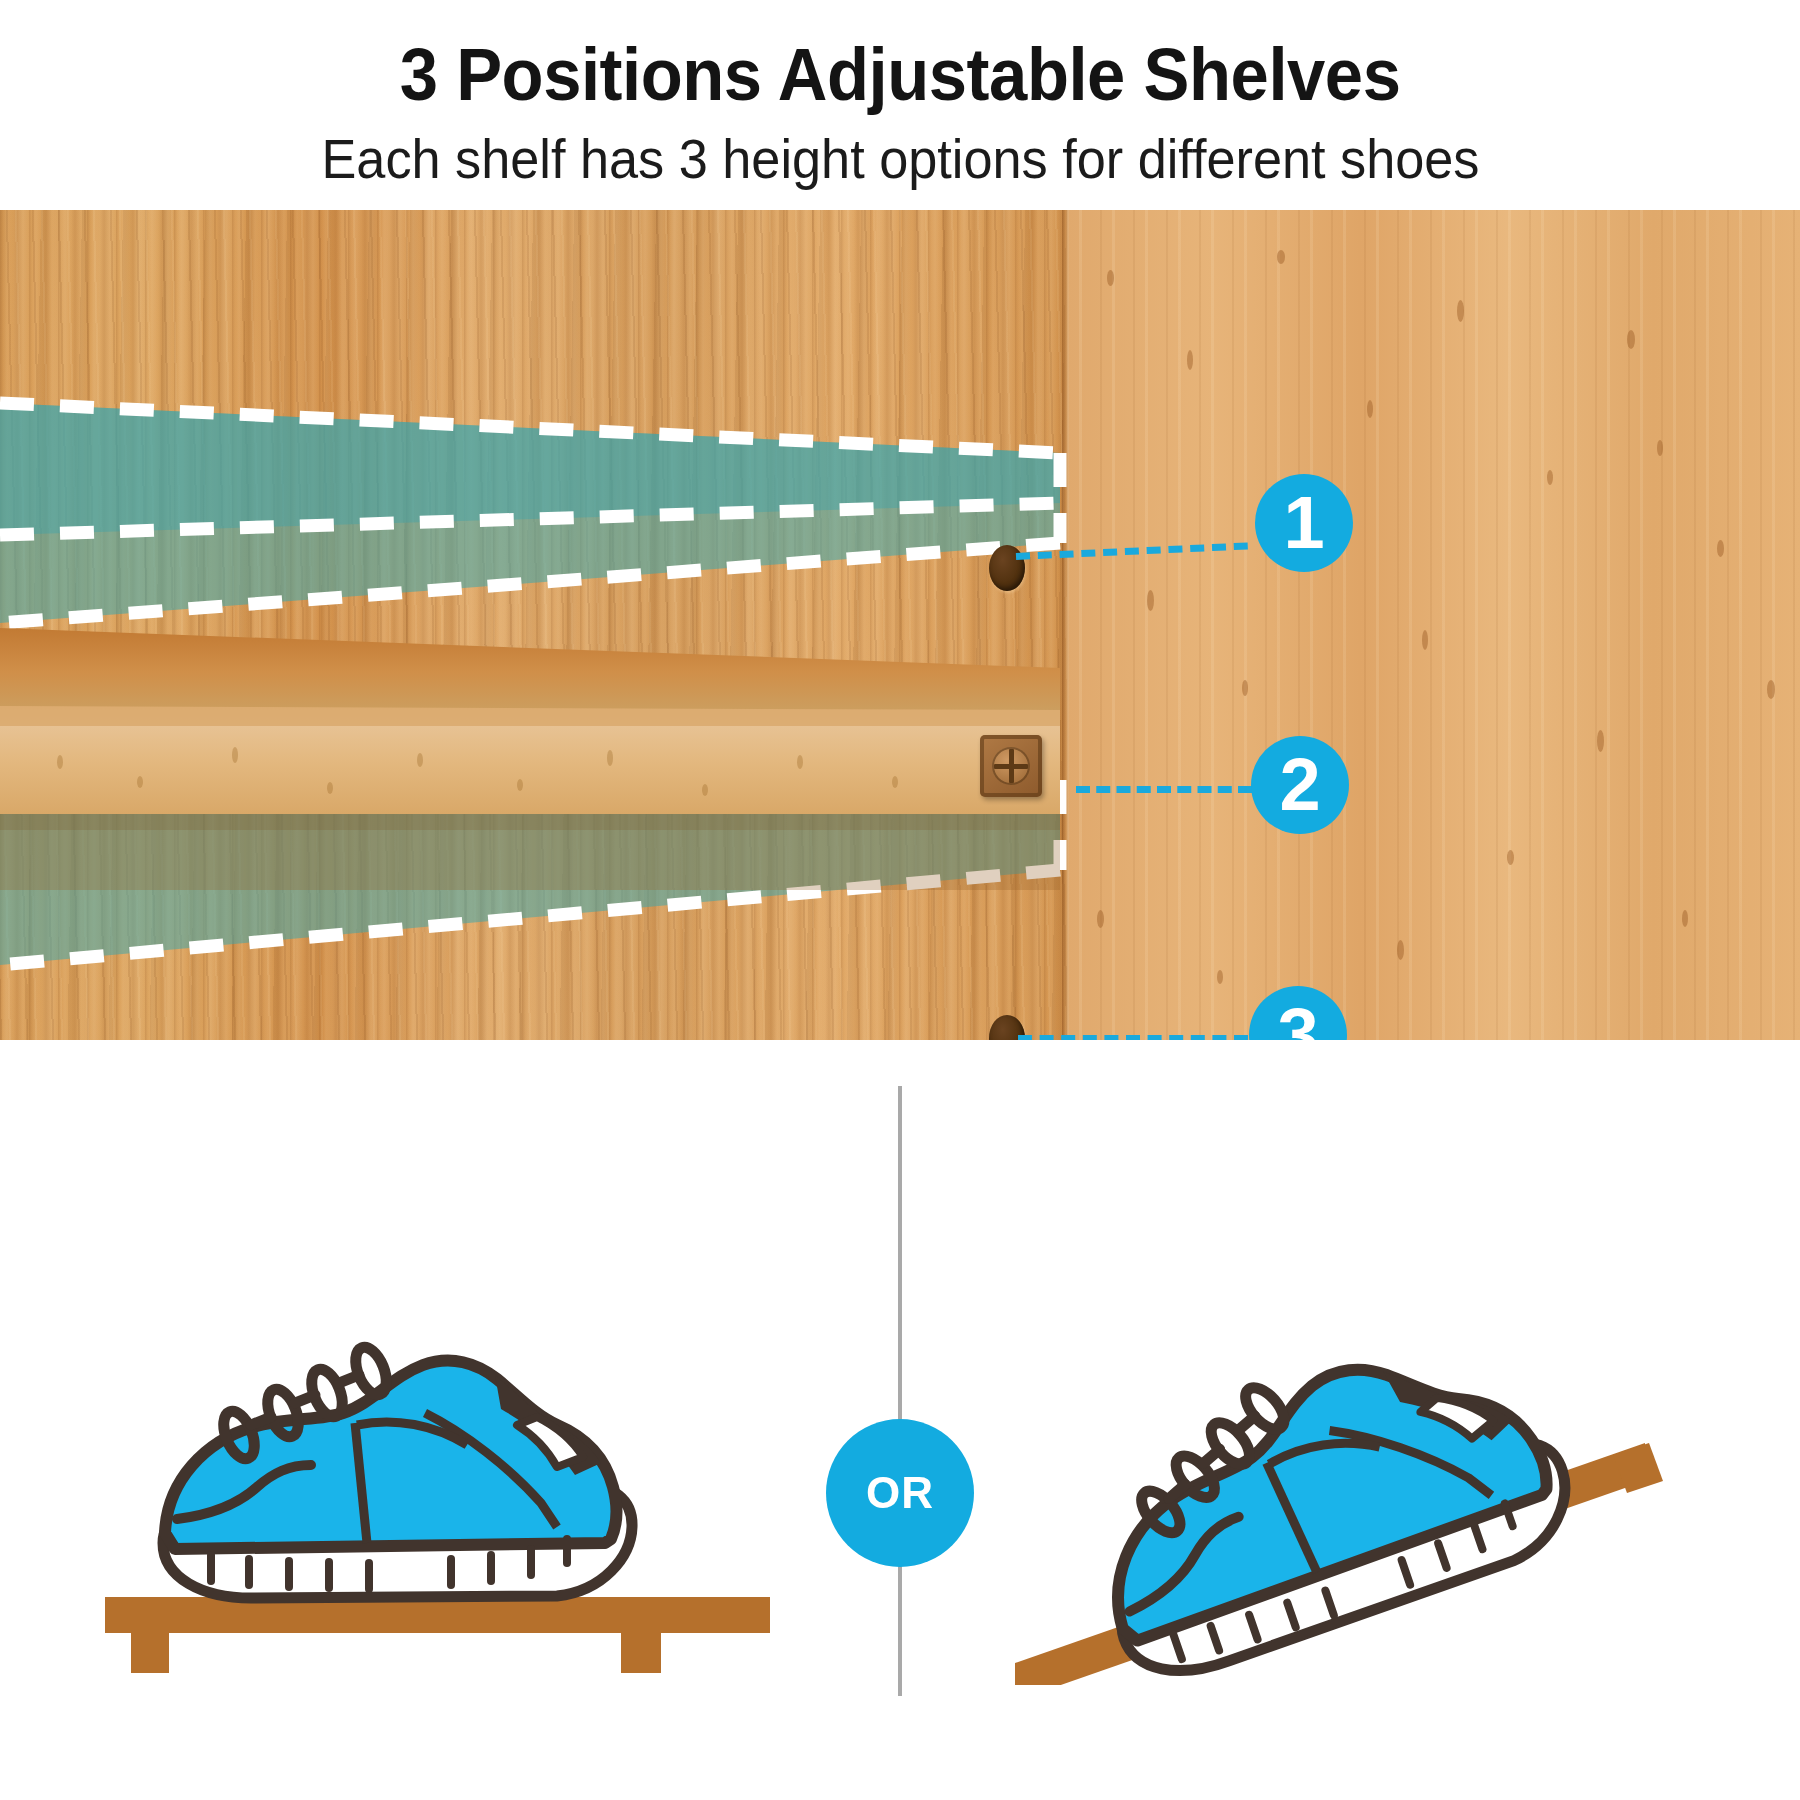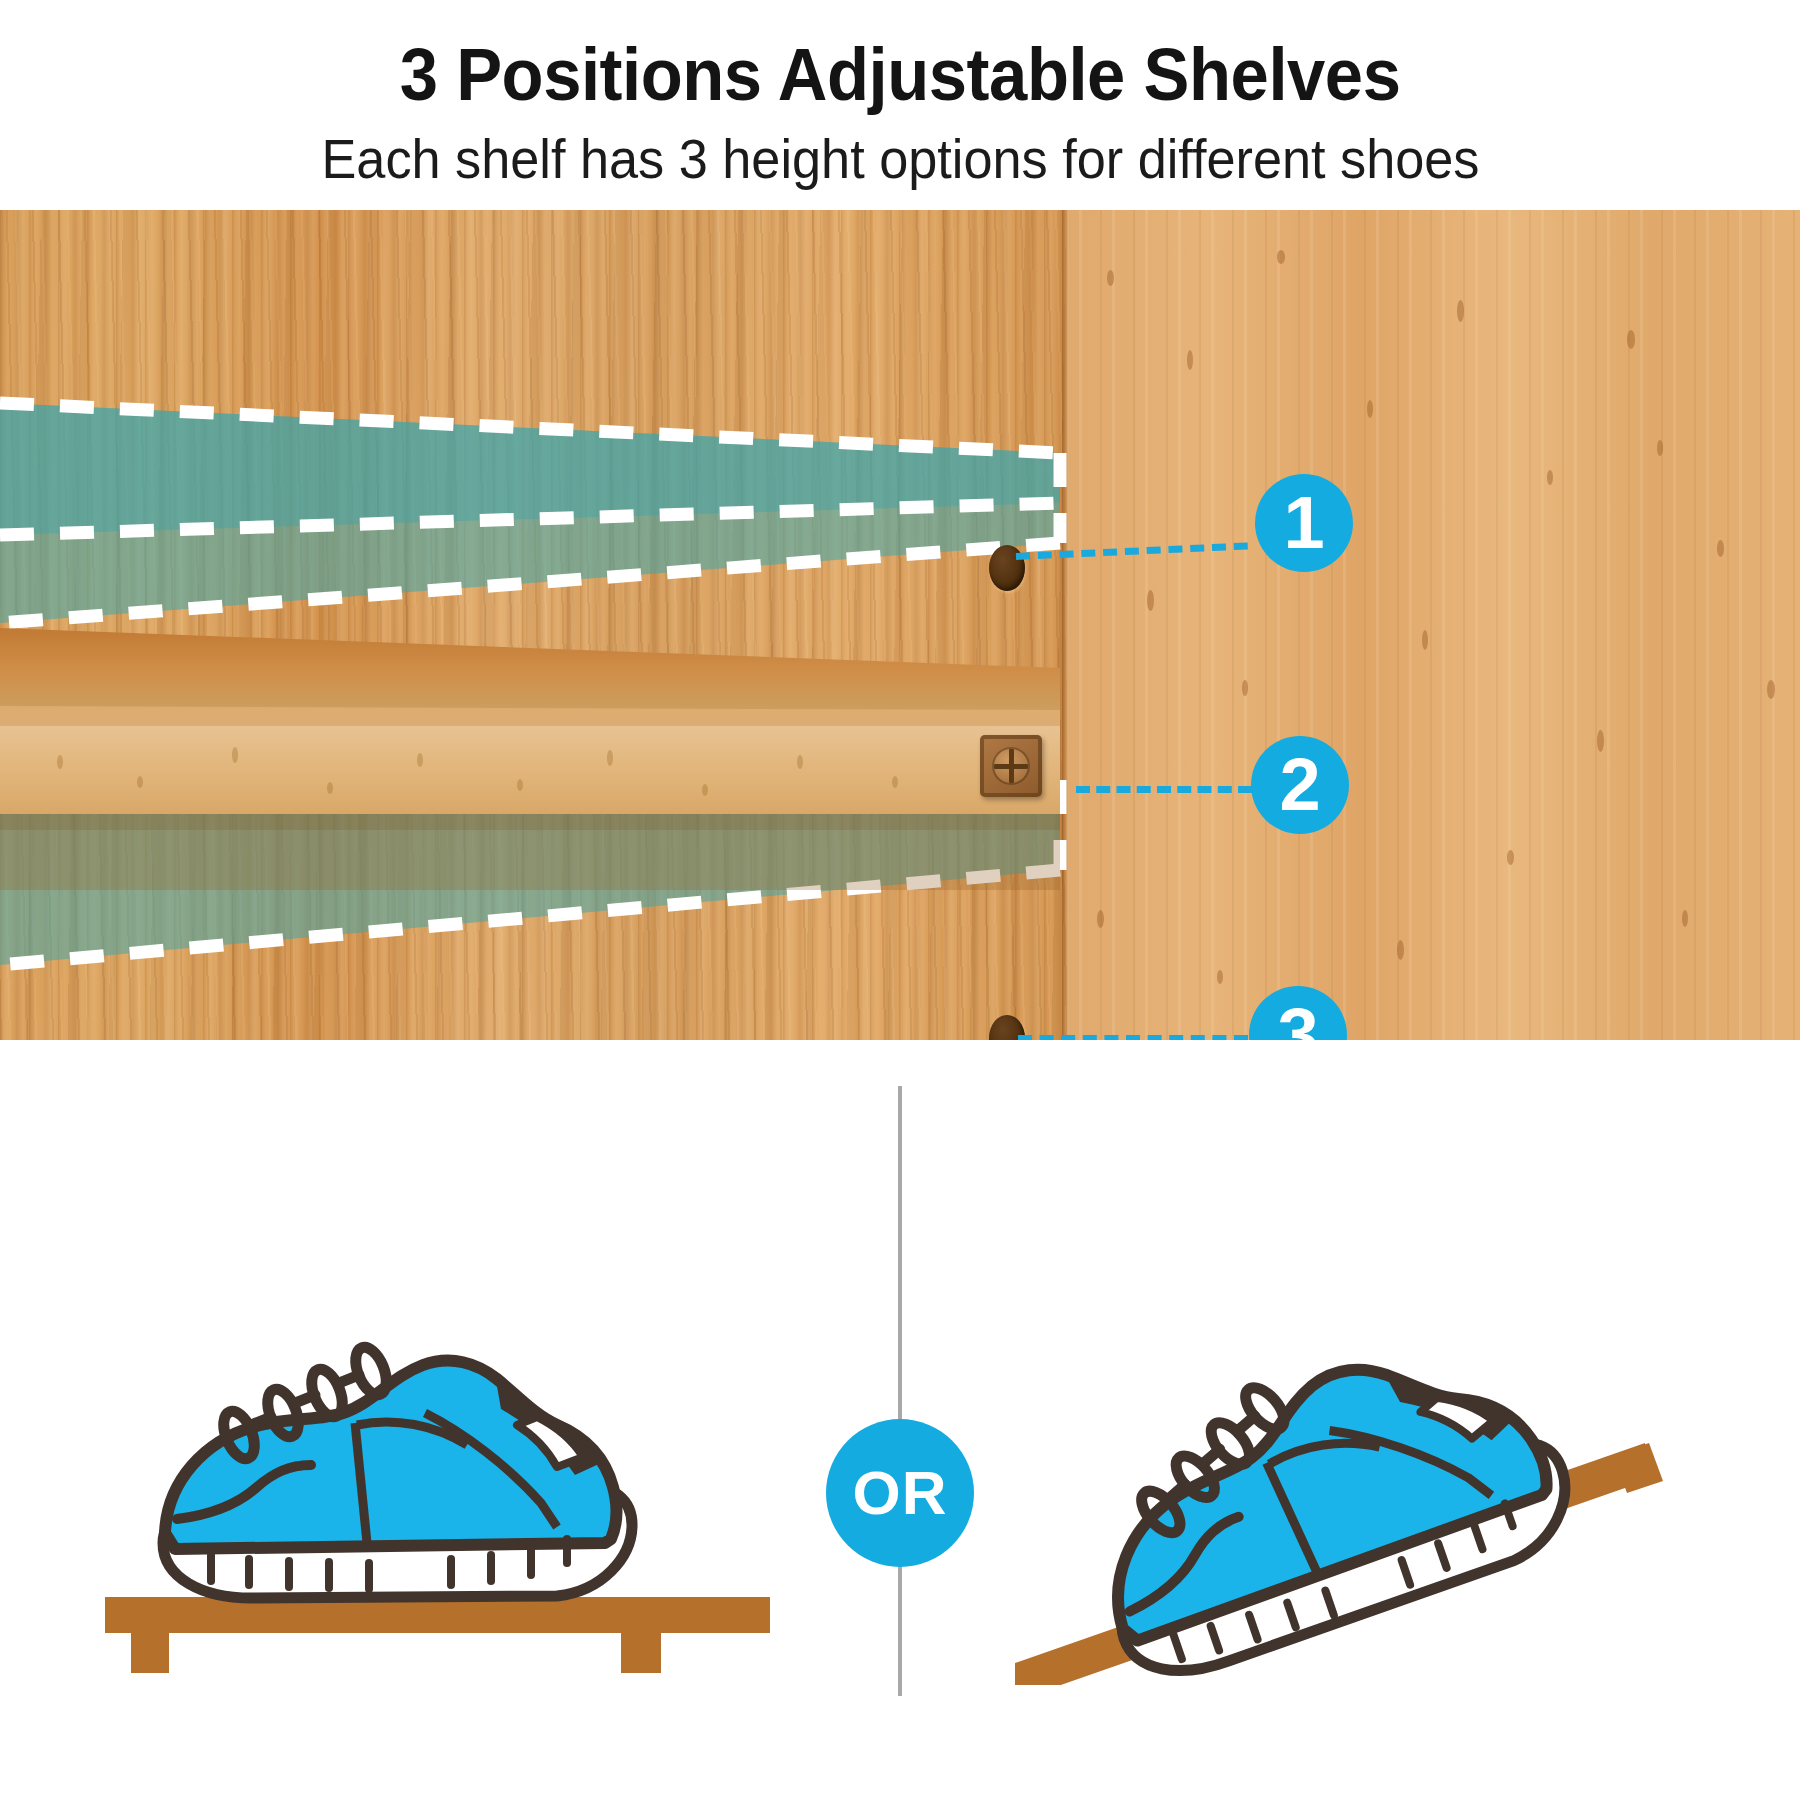--- a/index.html
+++ b/index.html
@@ -115,21 +115,21 @@
 
   
   .badge{
     position:absolute;border-radius:50%;
     background:#13abe0;
     display:flex;align-items:center;justify-content:center;
     color:#ffffff;font-family:"Liberation Sans",sans-serif;font-weight:bold;
     line-height:1;user-select:none;
   }
   .badge-num{width:98px;height:98px;font-size:74px;}
-  .badge-or{width:148px;height:148px;font-size:62px;letter-spacing:1px;}
+  .badge-or{width:148px;height:148px;font-size:44px;letter-spacing:1px;}
 
   
   .leader{position:absolute;height:0;border-top:7px dashed #1aa9dd;}
 
   
   .bottom{position:absolute;left:0;top:1040px;width:1800px;height:760px;background:#fff;}
   .divider{
     position:absolute;left:898px;top:1086px;width:4px;height:680px;background:#a9a9a9;
   }
   .caption{

